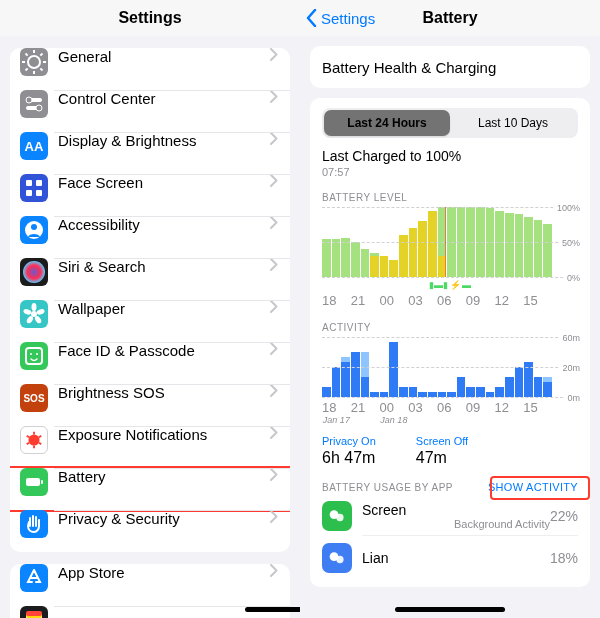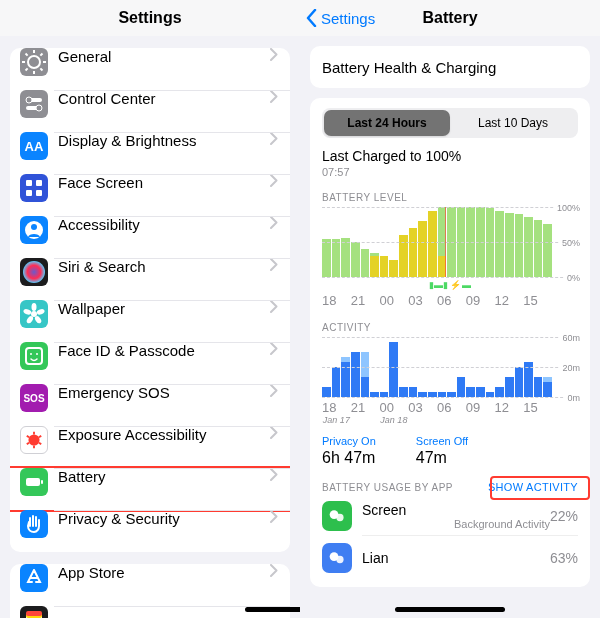--- a/index.html
+++ b/index.html
@@ -197,45 +197,45 @@
             </svg>
           </div>
           <div class="label">Face ID &amp; Passcode</div>
           <div class="chev">
             <svg viewBox="0 0 8 13">
               <path d="M1 1l5.5 5.5L1 12" stroke="#c7c7cc" stroke-width="2" fill="none" stroke-linecap="round" stroke-linejoin="round"></path>
             </svg>
           </div>
         </div>
         <div class="row" style="position: relative;">
-          <div class="icon" style="background: #a21caf;">
+          <div class="icon" style="background: #c2410c;">
             <span style="color:#fff;font-size:10px;font-weight:800;">SOS</span>
           </div>
-          <div class="label">Emergency SOS</div>
+          <div class="label">Brightness SOS</div>
           <div class="chev">
             <svg viewBox="0 0 8 13">
               <path d="M1 1l5.5 5.5L1 12" stroke="#c7c7cc" stroke-width="2" fill="none" stroke-linecap="round" stroke-linejoin="round"></path>
             </svg>
           </div>
         </div>
         <div class="row" style="position: relative;">
           <div class="icon" style="background: rgb(255, 255, 255); border: 1px solid rgb(208, 208, 213);">
             <svg viewBox="0 0 28 28" width="28" height="28">
               <circle cx="14" cy="14" r="6" fill="#ff3b30"></circle>
               <g stroke="#ff3b30" stroke-width="2">
                 <line x1="14" y1="5" x2="14" y2="8" transform="rotate(0 14 14)"></line>
                 <line x1="14" y1="5" x2="14" y2="8" transform="rotate(60 14 14)"></line>
                 <line x1="14" y1="5" x2="14" y2="8" transform="rotate(120 14 14)"></line>
                 <line x1="14" y1="5" x2="14" y2="8" transform="rotate(180 14 14)"></line>
                 <line x1="14" y1="5" x2="14" y2="8" transform="rotate(240 14 14)"></line>
                 <line x1="14" y1="5" x2="14" y2="8" transform="rotate(300 14 14)"></line>
               </g>
             </svg>
           </div>
-          <div class="label">Exposure Accessibility</div>
+          <div class="label">Exposure Notifications</div>
           <div class="chev">
             <svg viewBox="0 0 8 13">
               <path d="M1 1l5.5 5.5L1 12" stroke="#c7c7cc" stroke-width="2" fill="none" stroke-linecap="round" stroke-linejoin="round"></path>
             </svg>
           </div>
         </div>
         <div class="row" style="position: relative;">
           <div class="icon" style="background: rgb(52, 199, 89);">
             <svg viewBox="0 0 28 28" width="28" height="28">
               <rect x="6" y="10" width="14" height="8" rx="2" fill="#fff"></rect>
@@ -557,19 +557,19 @@
           <div class="app-row">
             <div class="aicon" style="background: rgb(63, 126, 242);">
               <svg viewBox="0 0 30 30" width="22" height="22">
                 <circle cx="11" cy="13" r="6" fill="#fff"></circle>
                 <circle cx="19" cy="17" r="5" fill="#fff" opacity=".9"></circle>
               </svg>
             </div>
             <div class="meta">
               <div class="name">Lian</div>
             </div>
-            <div class="pct">63%</div>
+            <div class="pct">18%</div>
           </div>
         </div>
     </div>
   </div>
   <div class="home-ind"></div>
 </div>
 
 </body></html>

